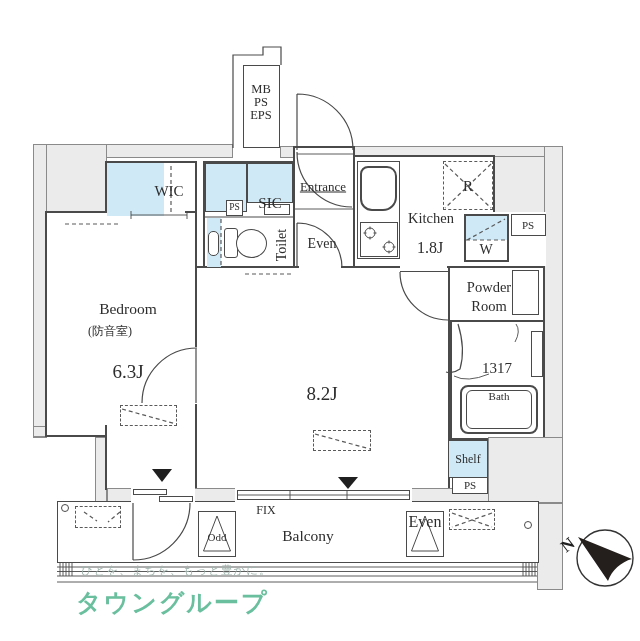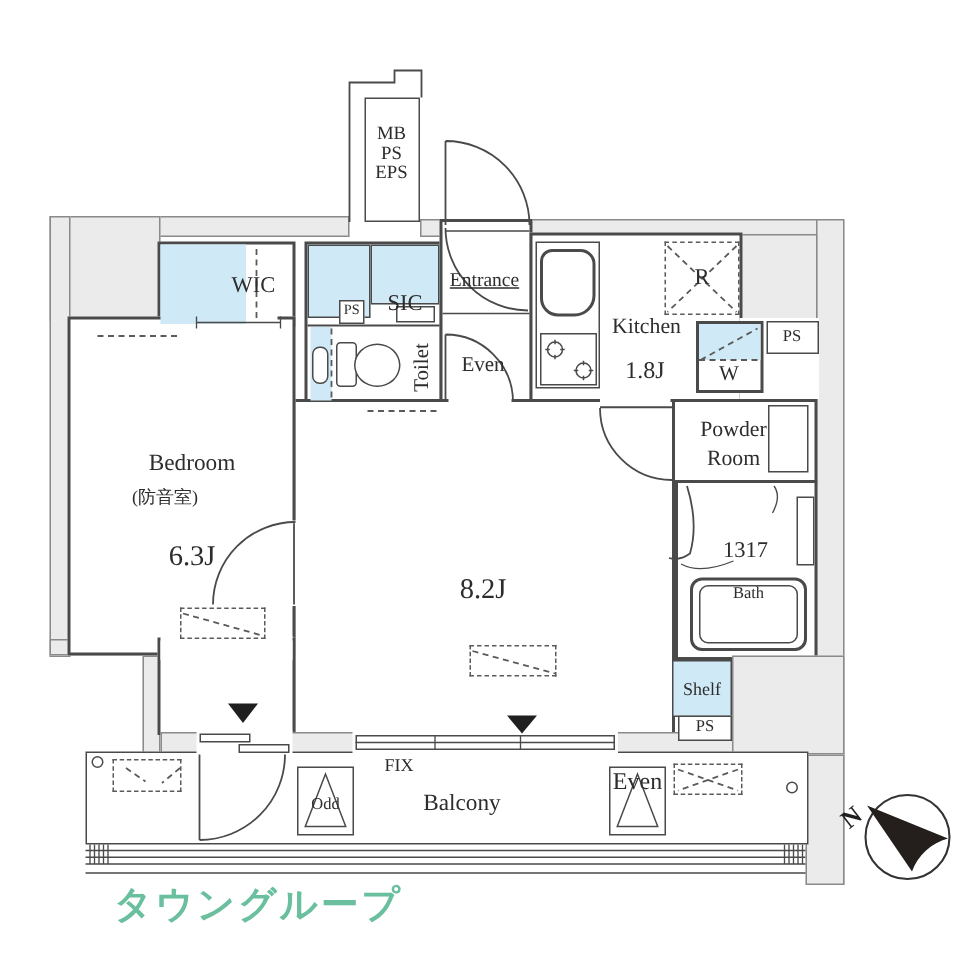--- a/index.html
+++ b/index.html
@@ -182,15 +182,16 @@
   <div class="lbl" style="left:470px;top:485px;font-size:11px;">PS</div>
   <div class="lbl" style="left:128px;top:309px;font-size:15.5px;">Bedroom</div>
   <div class="lbl" style="left:110px;top:331px;font-size:12px;">(防音室)</div>
   <div class="lbl" style="left:128px;top:371px;font-size:19px;">6.3J</div>
   <div class="lbl" style="left:322px;top:393px;font-size:19px;">8.2J</div>
   <div class="lbl" style="left:266px;top:510px;font-size:12px;">FIX</div>
   <div class="lbl" style="left:308px;top:536px;font-size:15.5px;">Balcony</div>
   <div class="lbl" style="left:217px;top:537px;font-size:11px;">Odd</div>
   <div class="lbl" style="left:425px;top:522px;font-size:16px;">Even</div>
 
+  <div class="tagline">ひとを、まちを、もっと豊かに。</div>
   <div class="logo-name">タウングループ</div>
 
 </div>
 
 </body></html>

